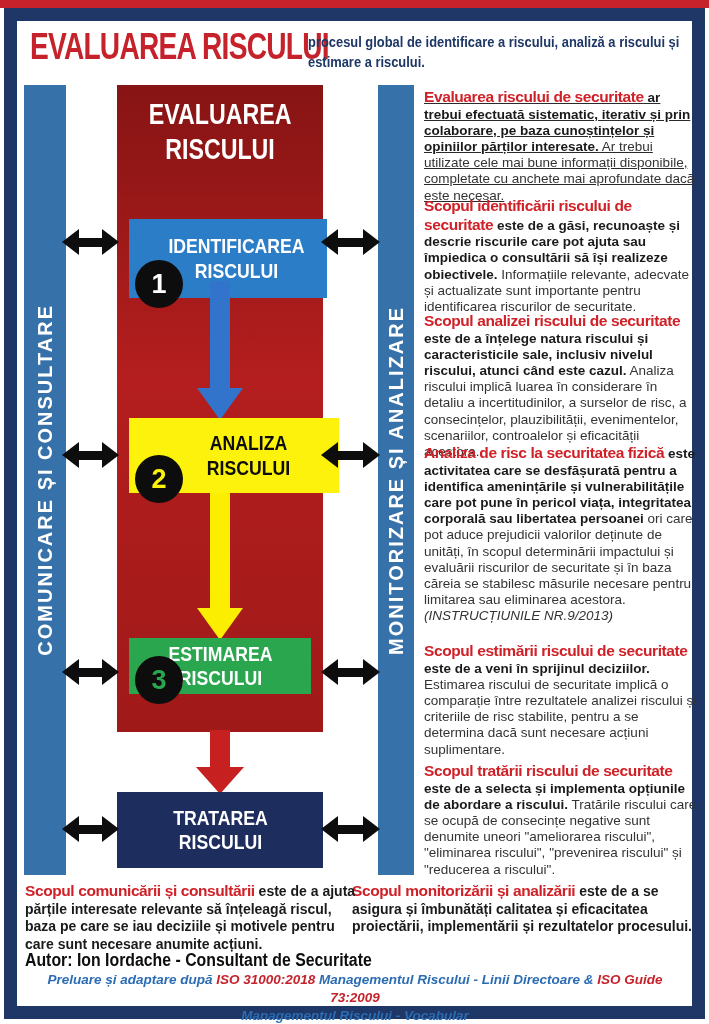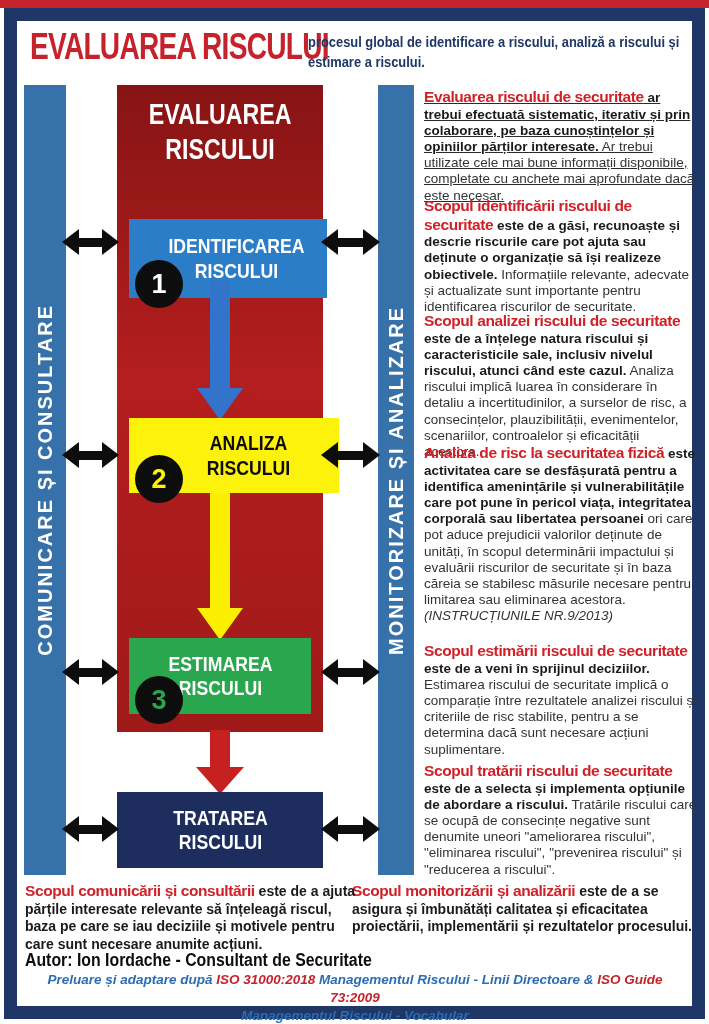--- a/index.html
+++ b/index.html
@@ -36,21 +36,21 @@
     background:linear-gradient(180deg,#871414 0%,#b41e1e 45%,#a01919 100%);
   }
   .center-title{position:absolute;left:0;top:12px;width:206px;display:flex;justify-content:center;}
   .center-title-inner{
     width:178px;text-align:center;color:#fff;font-weight:800;font-size:29px;line-height:1.2;
     transform:scaleX(0.8);transform-origin:center top;letter-spacing:0;
   }
   .step-box{position:absolute;left:12px;width:182px;display:flex;align-items:center;justify-content:center;}
   .step1{top:134px;height:79px;background:#2b7dc7;padding-left:16px;}
   .step2{top:333px;height:75px;background:#fdf20c;padding-left:28px;}
-  .step3{top:553px;height:76px;background:#2aa64f;}
+  .step3{top:553px;height:56px;background:#2aa64f;}
   .step-label{
     width:165px;text-align:center;font-weight:800;font-size:21px;line-height:1.15;
     transform:scaleX(0.84);transform-origin:center center;
   }
   .step1 .step-label,.step3 .step-label{color:#fff;}
   .step2 .step-label{color:#0d0d0d;}
   .circle{
     position:absolute;left:6px;bottom:-10px;width:48px;height:48px;border-radius:50%;
     background:#0d0d0d;display:flex;align-items:center;justify-content:center;
     font-weight:800;font-size:27px;
@@ -201,21 +201,21 @@
   <div class="darrow da-r da-y4">
       <span class="tri-l"></span>
       <span class="bar"></span>
       <span class="tri-r"></span>
     </div>
 
   <div class="para p1">
     <span class="hd">Evaluarea riscului de securitate</span><span class="bd"> ar trebui efectuată sistematic, iterativ și prin colaborare, pe baza cunoștințelor și opiniilor părților interesate.</span><span class="rg"> Ar trebui utilizate cele mai bune informații disponibile, completate cu anchete mai aprofundate dacă este necesar.</span>
   </div>
   <div class="para p2">
-    <span class="hd">Scopul identificării riscului de securitate</span><span class="bd"> este de a găsi, recunoaște și descrie riscurile care pot ajuta sau deținute o organizație să își realizeze obiectivele.</span><span class="rg"> Informațiile relevante, adecvate și actualizate sunt importante pentru identificarea riscurilor de securitate.</span>
+    <span class="hd">Scopul identificării riscului de securitate</span><span class="bd"> este de a găsi, recunoaște și descrie riscurile care pot ajuta sau împiedica o consultării să își realizeze obiectivele.</span><span class="rg"> Informațiile relevante, adecvate și actualizate sunt importante pentru identificarea riscurilor de securitate.</span>
   </div>
   <div class="para p3">
     <span class="hd">Scopul analizei riscului de securitate</span><span class="bd"> este de a înțelege natura riscului și caracteristicile sale, inclusiv nivelul riscului, atunci când este cazul.</span><span class="rg"> Analiza riscului implică luarea în considerare în detaliu a incertitudinilor, a surselor de risc, a consecințelor, plauzibilității, evenimentelor, scenariilor, controalelor și eficacității acestora.</span>
   </div>
   <div class="para p4">
     <span class="hd">Analiza de risc la securitatea fizică</span><span class="bd"> este activitatea care se desfășurată pentru a identifica amenințările și vulnerabilitățile care pot pune în pericol viața, integritatea corporală sau libertatea persoanei</span><span class="rg"> ori care pot aduce prejudicii valorilor deținute de unități, în scopul determinării impactului și evaluării riscurilor de securitate și în baza căreia se stabilesc măsurile necesare pentru limitarea sau eliminarea acestora.</span><span class="it">(INSTRUCȚIUNILE NR.9/2013)</span>
   </div>
   <div class="para p5">
     <span class="hd">Scopul estimării riscului de securitate</span><span class="bd"> este de a veni în sprijinul deciziilor.</span><span class="rg"> Estimarea riscului de securitate implică o comparație între rezultatele analizei riscului și criteriile de risc stabilite, pentru a se determina dacă sunt necesare acțiuni suplimentare.</span>
   </div>

